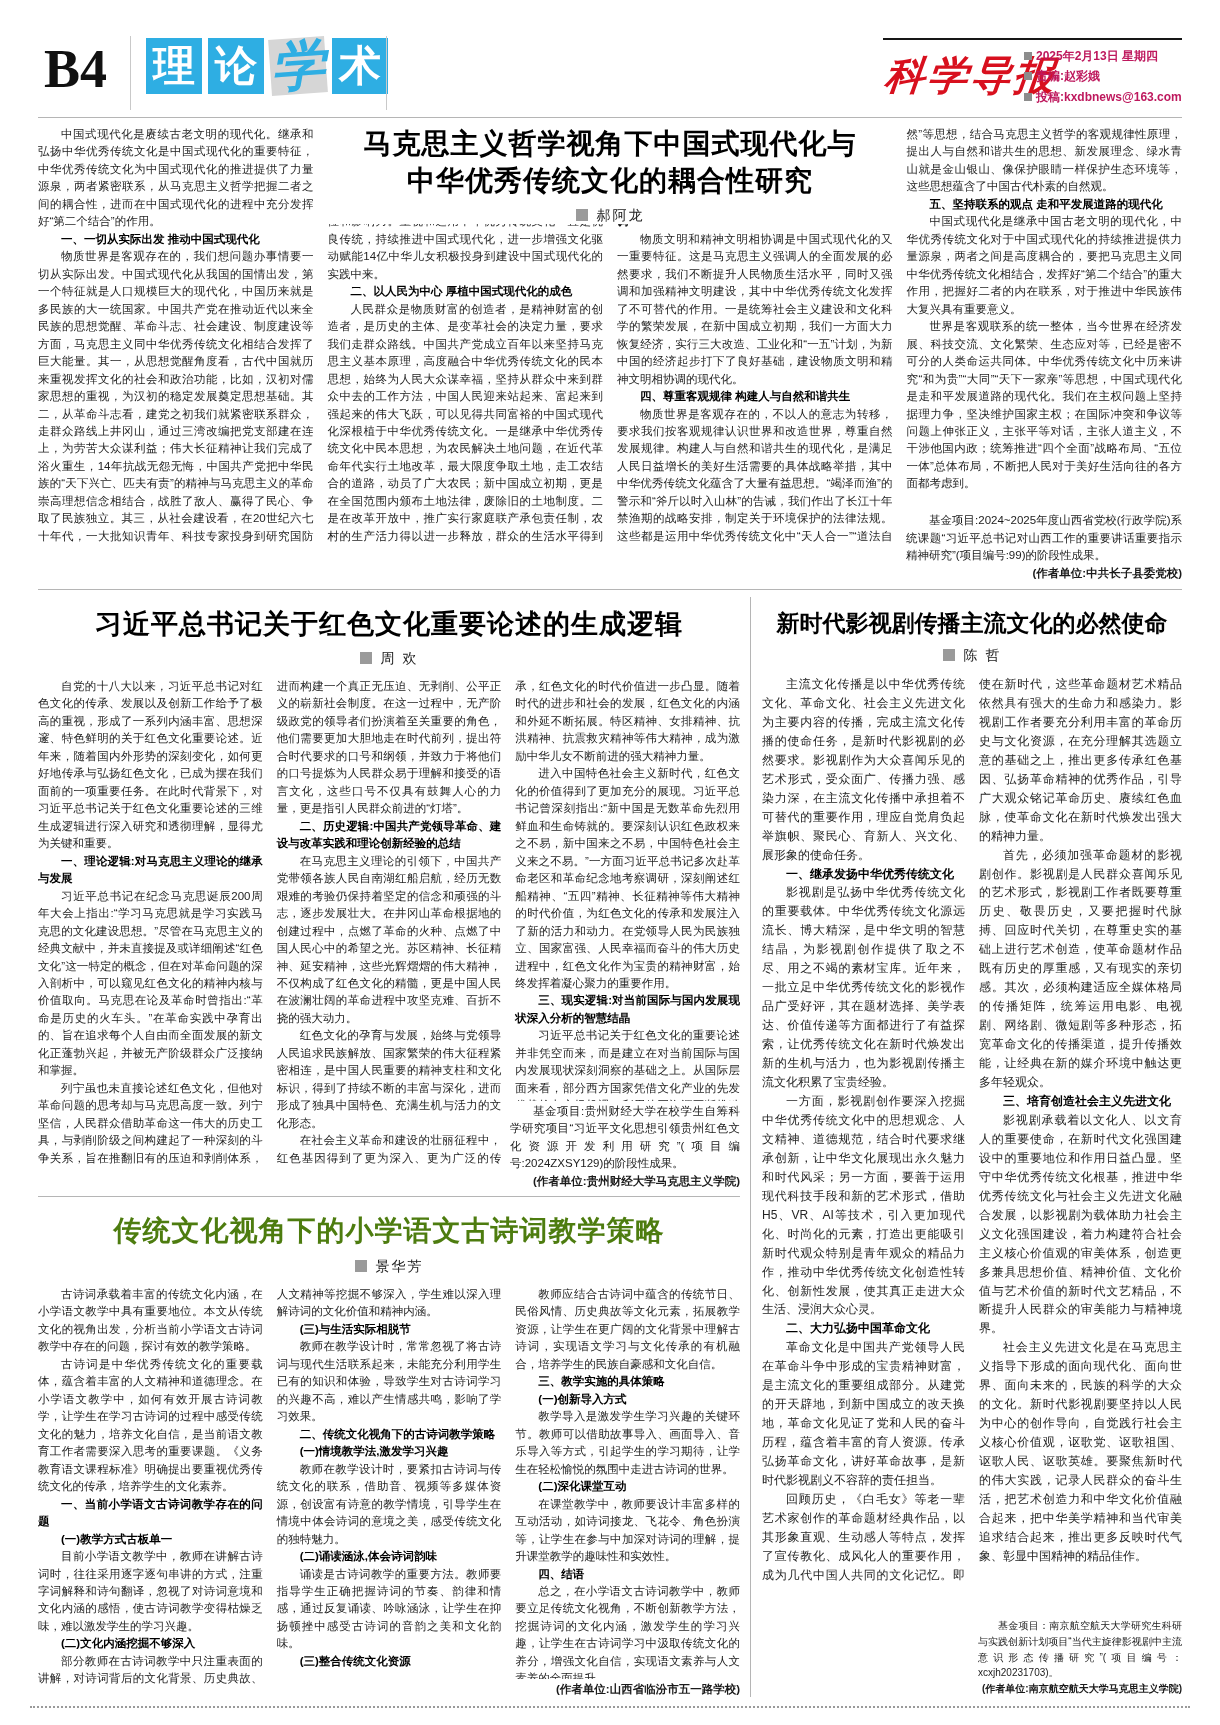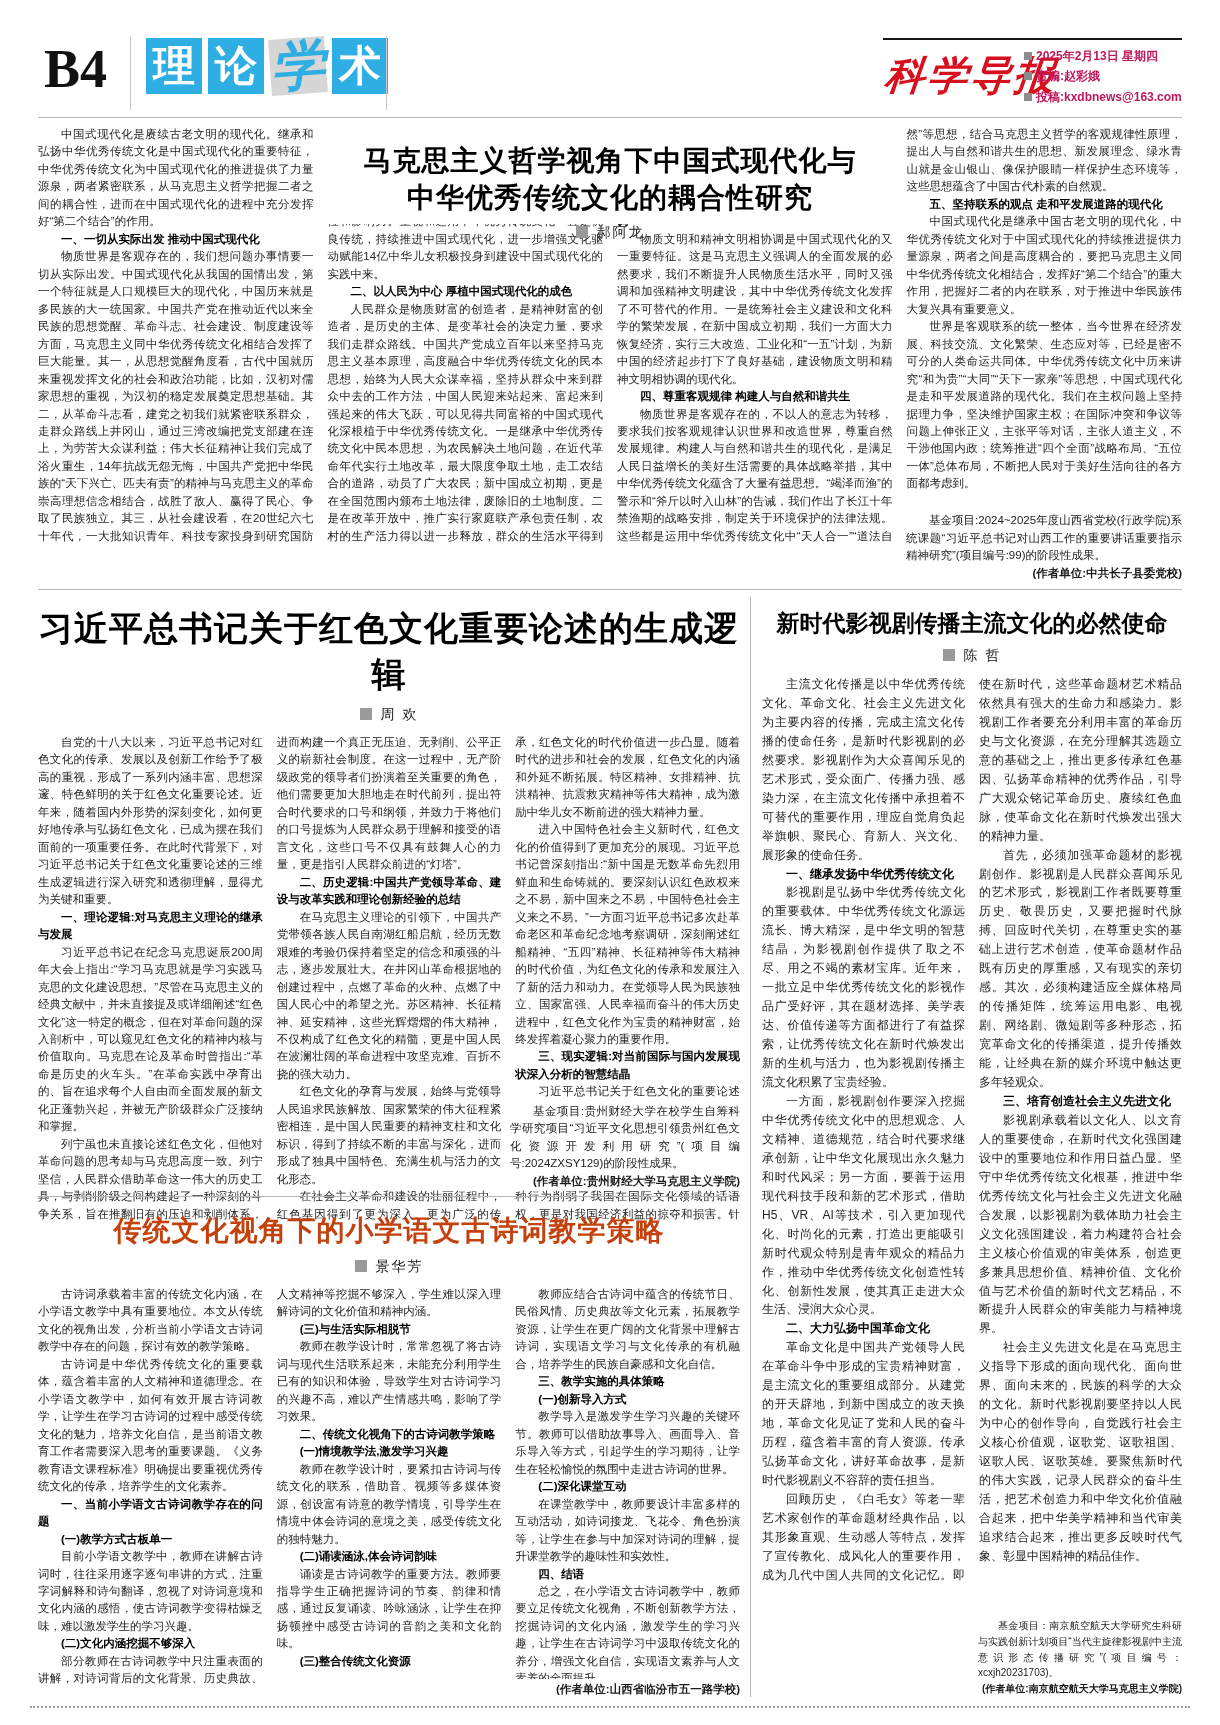--- a/index.html
+++ b/index.html
@@ -36,38 +36,38 @@
            font-size:11.5px;line-height:1.52;text-align:justify;}
   .fund{font-weight:normal;text-indent:2em;margin:0;}
   .affil{font-weight:bold;text-align:right;margin:0;}
   .byline{text-align:center;font-size:14px;color:#222;letter-spacing:2px;}
   .sq{display:inline-block;width:12px;height:12px;background:#9a9a9a;margin-right:9px;vertical-align:-1px;}
   
   .a1{left:38px;top:126px;width:1144px;height:456px;}
   .a1 .flow{column-count:4;column-gap:14px;height:456px;}
   .a1 .headbox{position:absolute;left:284px;top:-2px;width:576px;height:100px;background:#ffffff;
                z-index:2;text-align:center;}
-  .a1 h1{margin:19px 0 0 0;font-size:28px;line-height:1.32;letter-spacing:1px;color:#000;}
+  .a1 h1{margin:2px 0 0 0;font-size:28px;line-height:1.32;letter-spacing:1px;color:#000;}
   .a1 .byline{margin-top:7px;}
   .a1 .fundblk{width:276px;}
   
   .a2{left:38px;top:598px;width:702px;height:592px;}
-  .a2 h1{margin:8px 0 0 0;font-size:34px;text-align:center;letter-spacing:1px;color:#000;}
+  .a2 h1{margin:8px 0 0 0;font-size:27px;text-align:center;letter-spacing:1px;color:#000;}
   .a2 .byline{margin-top:8px;}
   .a2 .flow{column-count:3;column-gap:14px;height:498px;margin-top:10px;}
   .a2 .fundblk{width:230px;}
   
   .a3{left:762px;top:598px;width:420px;height:1099px;}
   .a3 h1{margin:10px 0 0 0;font-size:23px;text-align:center;letter-spacing:0px;color:#000;}
   .a3 .byline{margin-top:8px;}
   .a3 .flow{column-count:2;column-gap:14px;height:1012px;margin-top:10px;font-size:12px;line-height:1.58;}
   .a3 .fundblk{width:204px;font-size:10px;line-height:1.58;}
   
   .a4{left:38px;top:1206px;width:702px;height:492px;}
-  .a4 h1{margin:6px 0 0 0;font-size:28px;text-align:center;letter-spacing:1px;color:#c2410c;}
+  .a4 h1{margin:6px 0 0 0;font-size:28px;text-align:center;letter-spacing:1px;color:#4d7c0f;}
   .a4 .byline{margin-top:8px;}
   .a4 .flow{column-count:3;column-gap:14px;height:410px;margin-top:10px;}
   .a4 .fundblk{width:232px;}
   
   .hr-top{left:38px;top:117px;width:1144px;height:1px;}
   .hr-mid{left:38px;top:589px;width:1144px;height:1px;}
   .hr-bot{left:38px;top:1196px;width:702px;height:1px;}
   .vr-mid{left:750px;top:597px;width:1px;height:1100px;}
   .dotted{position:absolute;left:30px;top:1706px;width:1160px;border-top:2px dotted #9a9a9a;}
 </style>

